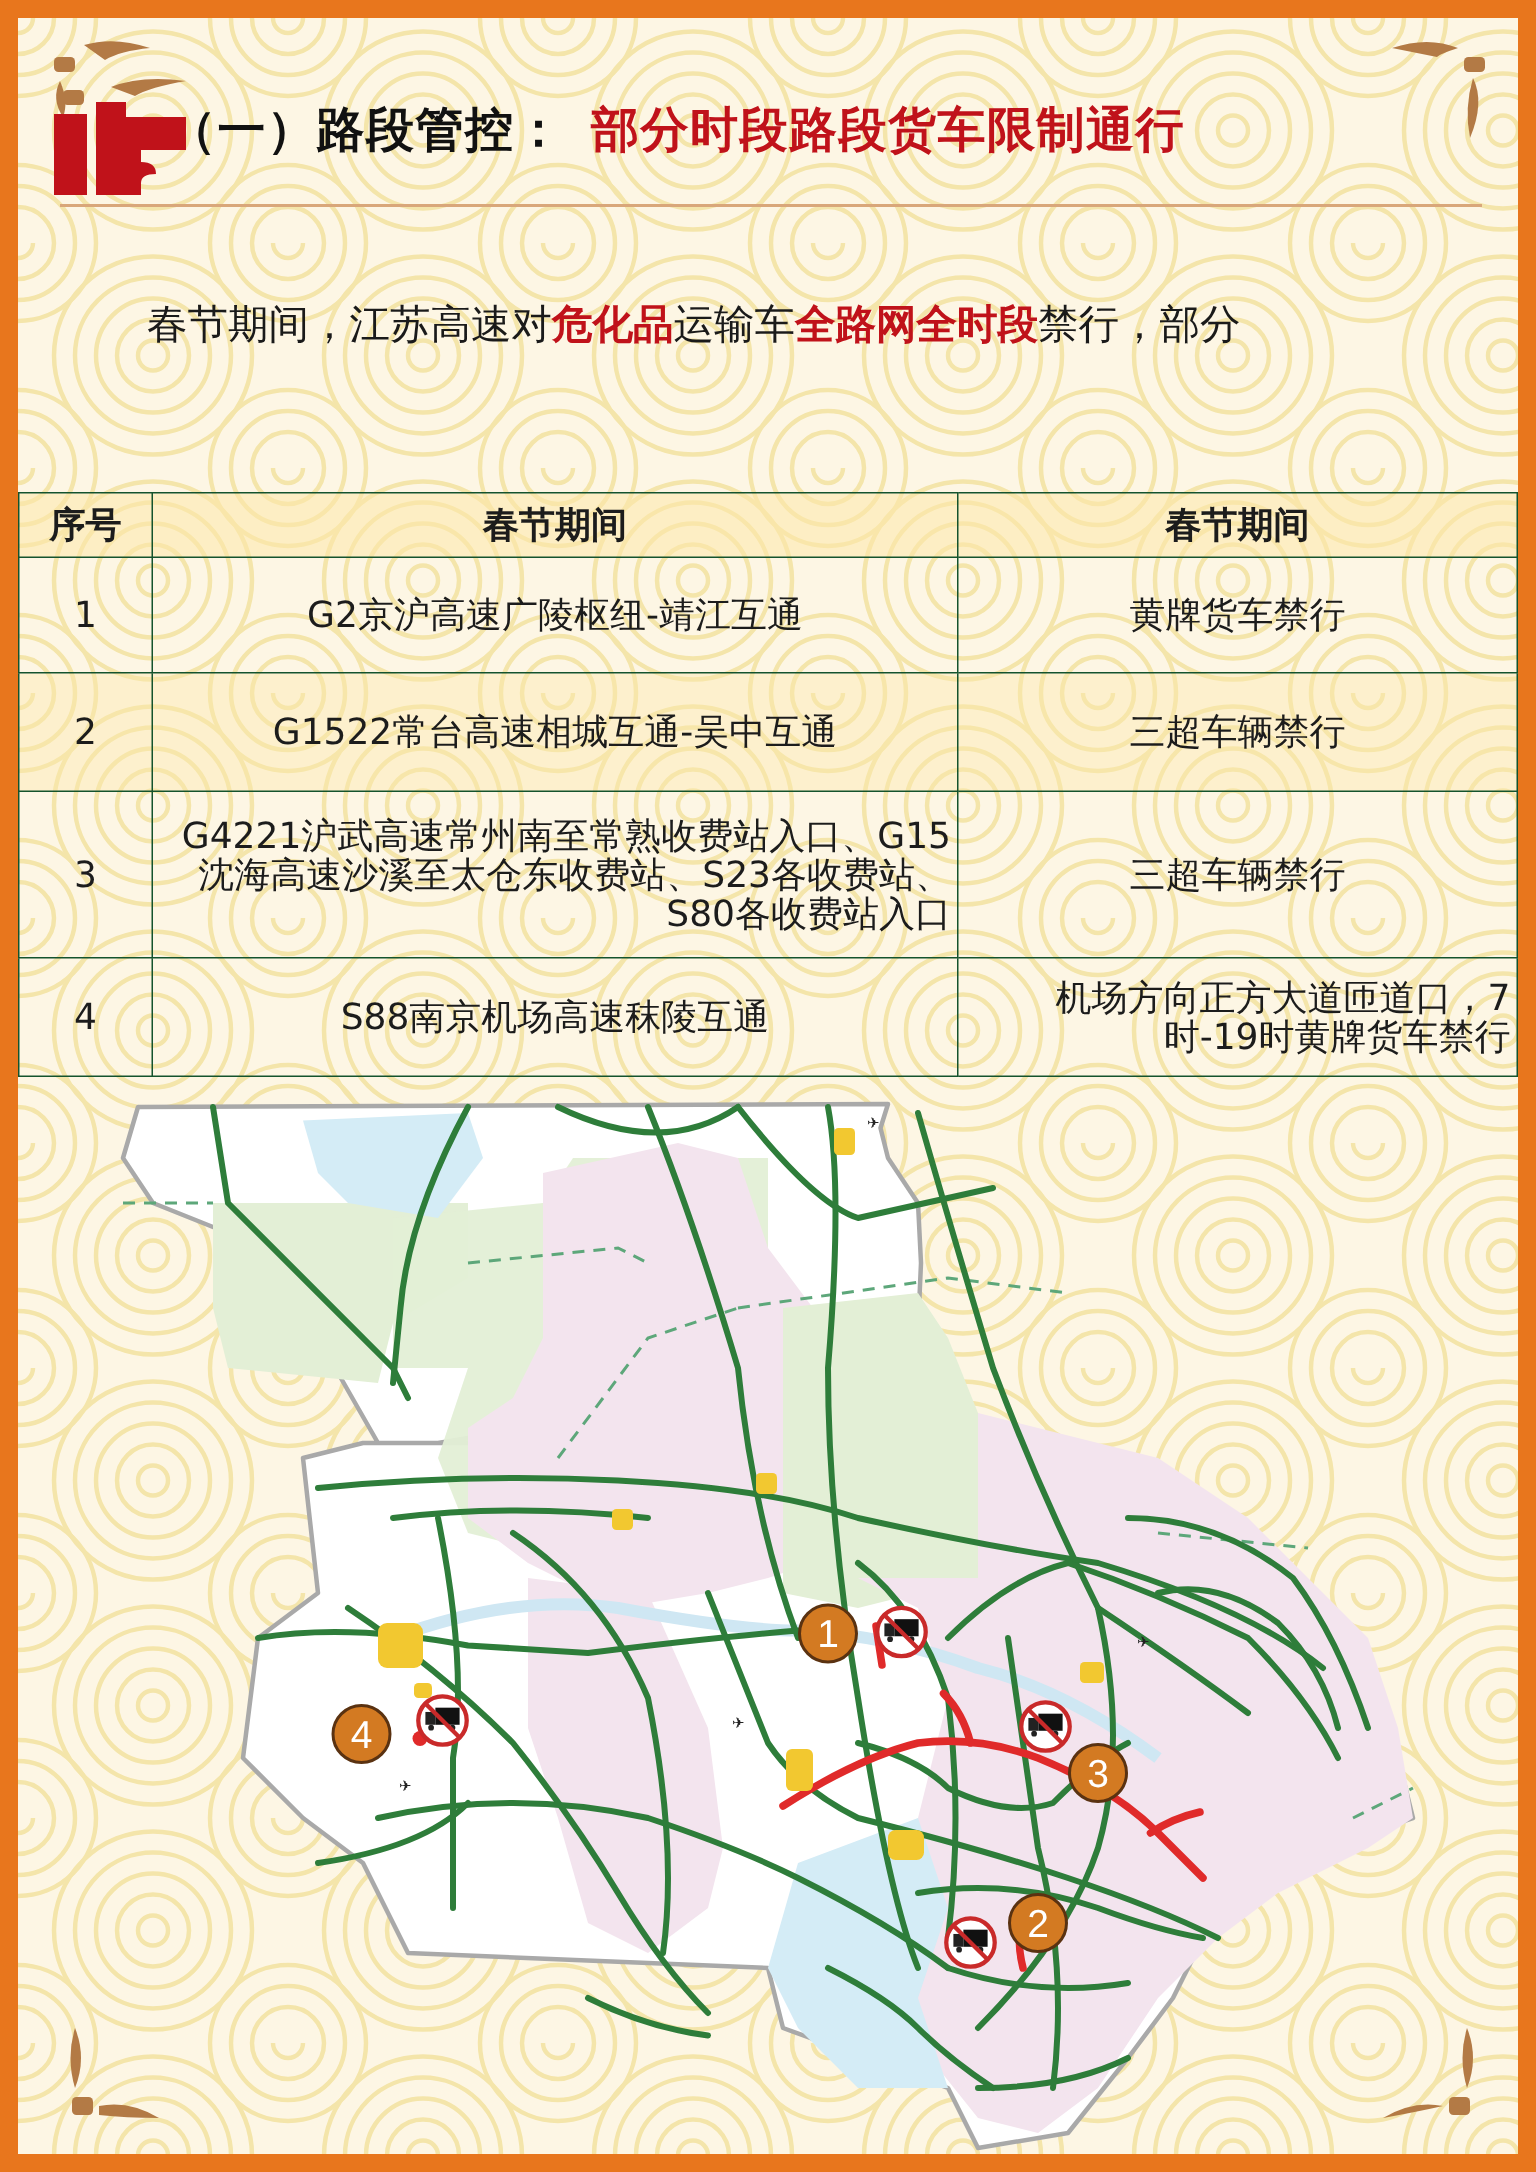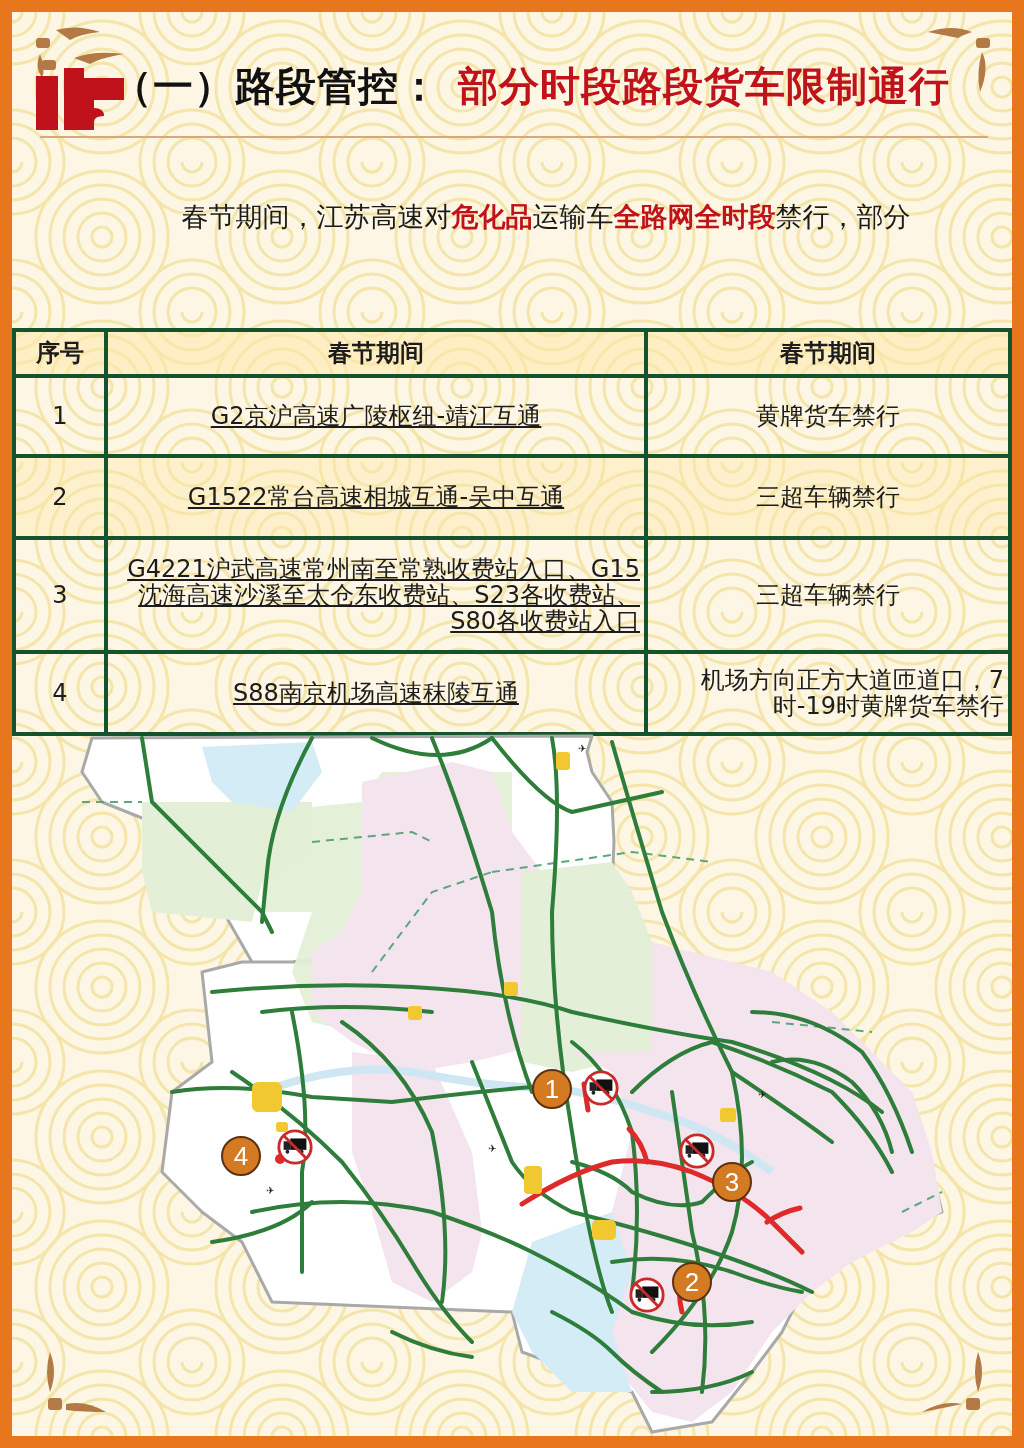--- a/index.html
+++ b/index.html
@@ -3,35 +3,35 @@
 <meta charset="utf-8">
 <style>
   html,body{margin:0;padding:0;}
   body{width:1024px;height:1448px;position:relative;overflow:hidden;
     font-family:"DejaVu Sans","Liberation Sans",sans-serif;background:#e8761d;}
   .page{position:absolute;left:12px;top:12px;width:1000px;height:1424px;
     background-color:#fdf6e4;overflow:hidden;}
   .bgpat{position:absolute;left:0;top:0;width:1000px;height:1424px;}
   .corner{position:absolute;width:80px;height:80px;}
   .title-mark{position:absolute;left:22px;top:36px;width:96px;height:84px;}
-  .title{position:absolute;left:100px;top:44px;font-size:40px;font-weight:bold;
+  .title{position:absolute;left:100px;top:44px;font-size:32px;font-weight:bold;
     letter-spacing:1px;white-space:nowrap;line-height:60px;}
   .title .blk{color:#111;}
   .title .red{color:#c0121a;margin-left:18px;}
   .rule{position:absolute;left:28px;top:124px;width:948px;height:2px;background:#d9a77a;}
   .intro{position:absolute;left:32px;top:176px;width:950px;font-size:27px;line-height:58px;color:#1a1a1a;}
   .intro p{margin:0;}
-  .intro .ind{text-indent:2em;text-align:center;}
+  .intro .ind{text-indent:2em;}
   .hl{color:#c0121a;font-weight:bold;}
   table.tbl{position:absolute;left:0px;top:316px;width:1000px;border-collapse:collapse;
     font-size:24px;color:#1c1c1c;}
-  .tbl th,.tbl td{border:4px solid #14532d;text-align:center;vertical-align:middle;padding:0 4px;}
+  .tbl th,.tbl td{border:1px solid #14532d;text-align:center;vertical-align:middle;padding:0 4px;}
   .tbl th{height:42px;font-weight:bold;font-size:24px;background:rgba(253,232,170,0.55);}
   .tbl td.c1{width:80px;}
-  .tbl td.c2{width:528px;text-decoration:underline;}
+  .tbl td.c2{width:528px;}
   .tbl td.left{text-align:right;line-height:26px;}
   .tbl tr.r1 td{height:76px;}
   .tbl tr.r2 td{height:78px;background:rgba(253,232,170,0.4);}
   .tbl tr.r3 td{height:110px;}
   .tbl tr.r4 td{height:78px;}
   .map{position:absolute;left:0;top:700px;width:1000px;height:724px;}
   .badge{position:absolute;width:36px;height:36px;border-radius:50%;background:#d37a22;
     border:2px solid #5a3211;color:#fff;font-size:26px;line-height:36px;text-align:center;
     font-family:"Liberation Sans",sans-serif;}
   .notruck{position:absolute;width:38px;height:38px;}

